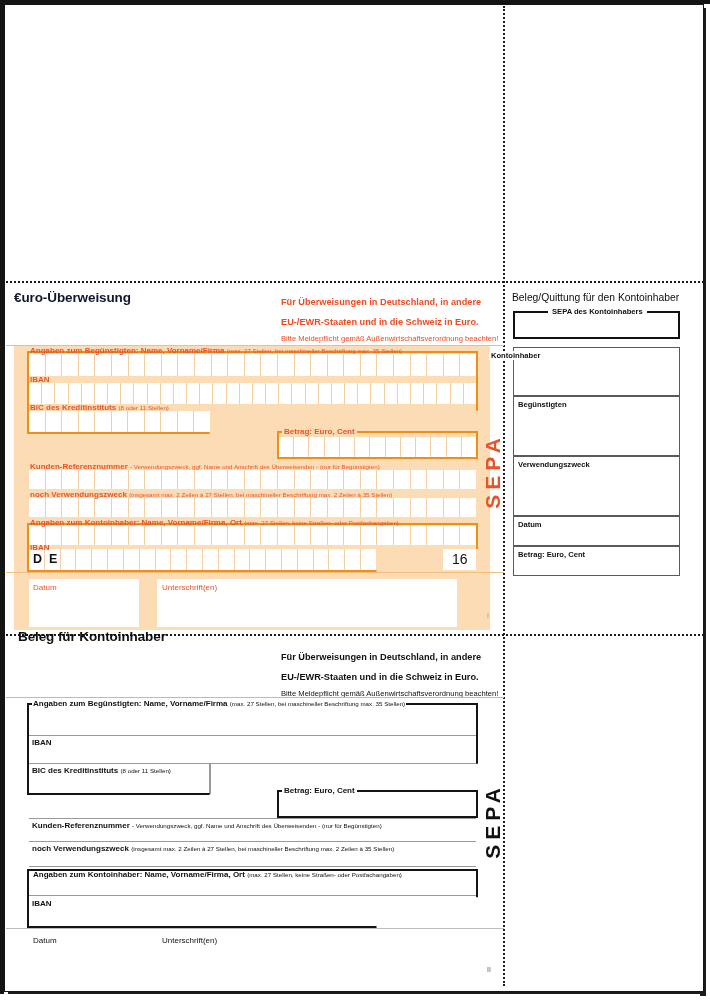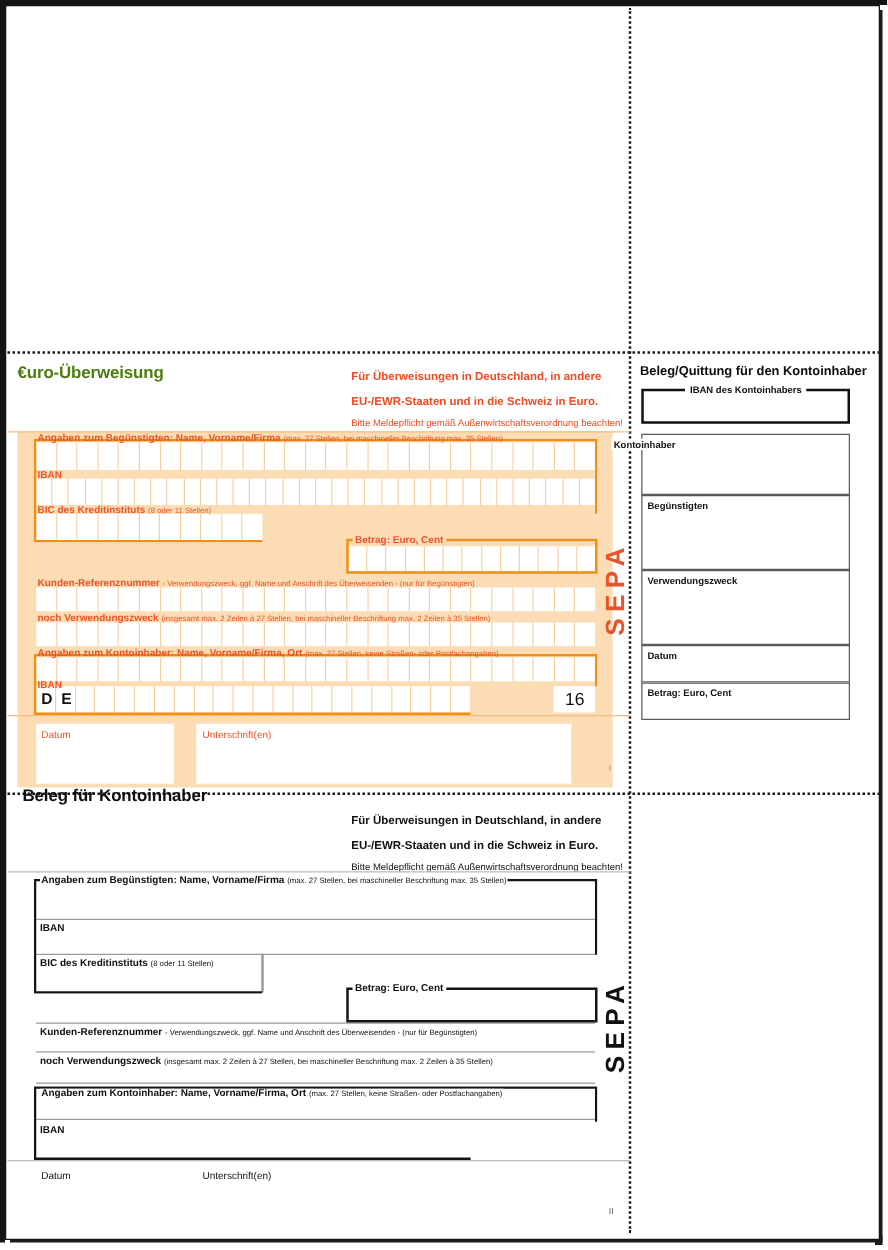--- a/index.html
+++ b/index.html
@@ -117,21 +117,21 @@
   .of-white { position: absolute; background: #ffffff; }
   .o-comb .cell { border-right: 1px solid #f6cfa0; }
   .o-comb .cell:last-child { border-right: none; }
   .o-box {
     position: absolute;
     border: 2.2px solid #ef8f18;
     z-index: 4;
     pointer-events: none;
   }
   .o-lbl { color: #e8542a; }
-  .o-title { color: #4d7c0f; }
+  .o-title { color: #0f172a; }
   .o-notice { color: #ef4b22; }
   .o-rule {
     position: absolute;
     background: #f3bd80;
     height: 1px;
   }
 
   
   .bw-comb .cell { border-right: 1px solid #d6d6d6; }
   .bw-comb .cell:last-child { border-right: none; }
@@ -171,21 +171,21 @@
     font-size: 14px;
     font-weight: normal;
     color: #111;
     z-index: 7;
   }
 
   
   .rc-title {
     position: absolute;
     font-size: 10.3px;
-    font-weight: bold;
+    font-weight: normal;
     color: #0d0d0d;
     white-space: nowrap;
   }
   .rc-box {
     position: absolute;
     border: 1px solid #5a5a5a;
     background: #fff;
   }
   .rc-box-heavy {
     position: absolute;
@@ -513,21 +513,21 @@
 
     <div class="sepa orange" style="left:482px; top:433px;">SEPA</div>
 
     <div class="roman o" style="left:487px; top:612px;">I</div>
   </div>
 
   <div>
     <div class="rc-title" style="left:512px; top:292px;">Beleg/Quittung für den Kontoinhaber</div>
 
     <div class="rc-box-heavy" style="left:513px; top:311px; width:167px; height:28px;"></div>
-    <div class="rc-lbl-centered" style="left:548px; top:307px;">IBAN des Kontoinhabers</div>
+    <div class="rc-lbl-centered" style="left:548px; top:307px;">SEPA des Kontoinhabers</div>
 
     <div class="rc-box" style="left:513px; top:347px; width:167px; height:49px;"></div>
     <div class="rc-lbl" style="left:489px; top:351px;">Kontoinhaber</div>
 
     <div class="rc-box" style="left:513px; top:396px; width:167px; height:60px;"></div>
     <div class="rc-lbl" style="left:516px; top:400px;">Begünstigten</div>
 
     <div class="rc-box" style="left:513px; top:456px; width:167px; height:60px;"></div>
     <div class="rc-lbl" style="left:516px; top:460px;">Verwendungszweck</div>
 

